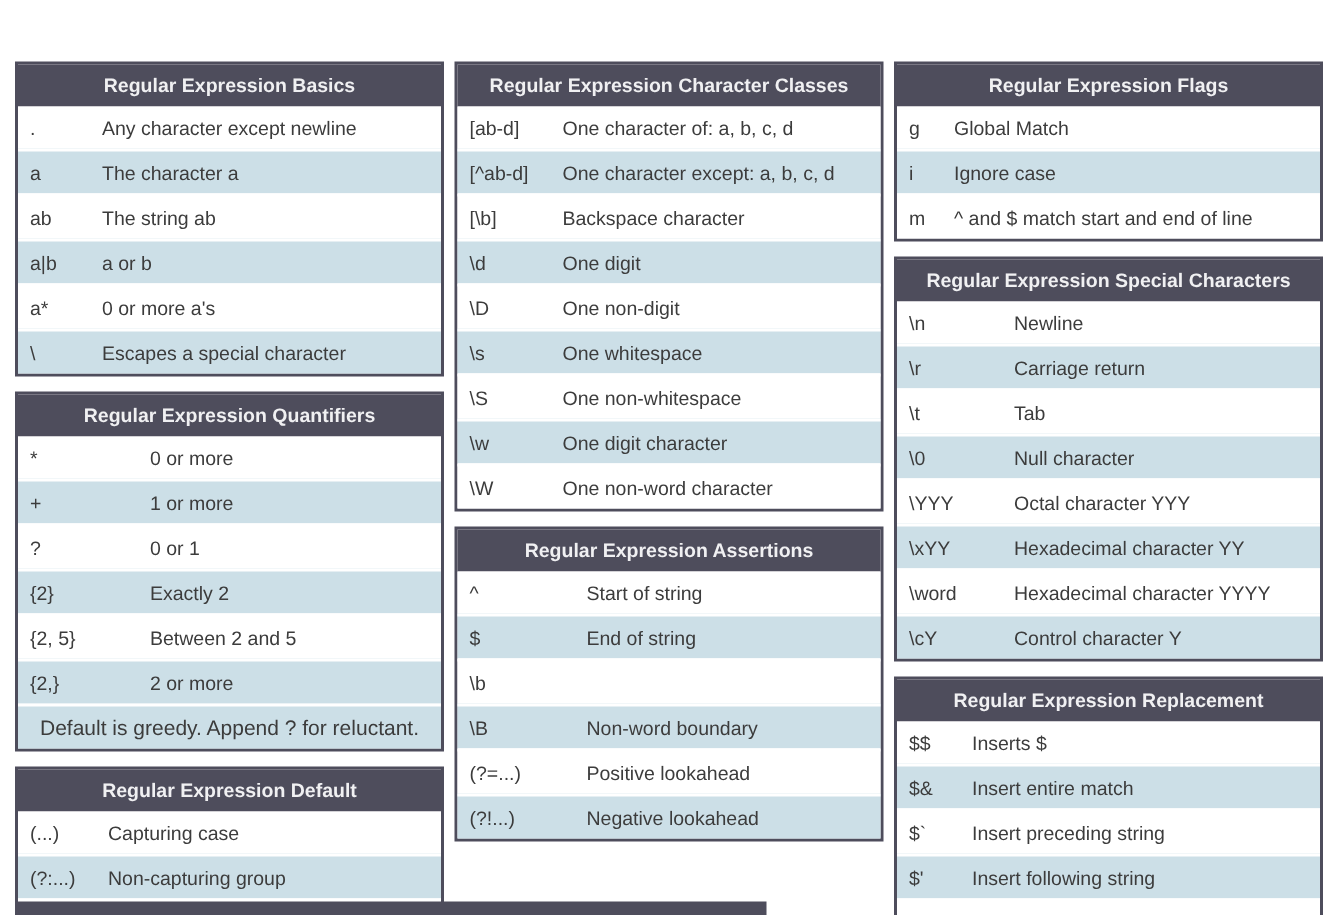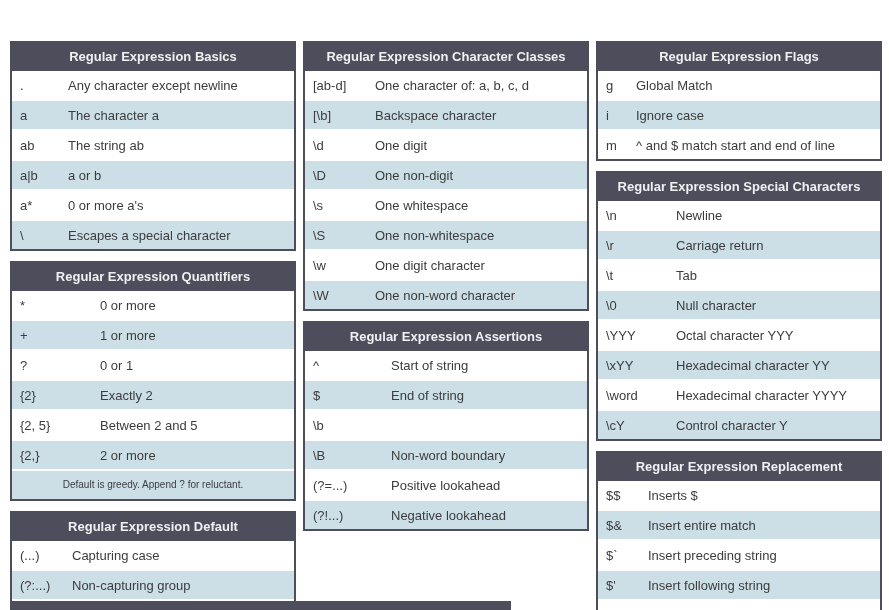--- a/index.html
+++ b/index.html
@@ -62,21 +62,21 @@
     width: var(--symw, 50px);
     flex: none;
   }
   .desc { flex: 1; }
   .tfoot {
     border-top: 2px solid #ffffff;
     background: var(--blue, #ccdfe7);
     height: 28px;
     line-height: 28px;
     text-align: center;
-    font-size: 10px;
+    font-size: 14px;
     color: var(--rowtext, #3c3c3c);
     white-space: nowrap;
     overflow: hidden;
   }
   .cutbar {
     position: absolute;
     left: 10px;
     top: 601px;
     width: 501px;
     height: 9px;
@@ -171,20 +171,24 @@
 
     <div class="col">
       <section class="rtable" style="--symw:62px">
         <div class="thead">Regular Expression Character Classes</div>
         <div class="rows">
             <div class="trow">
               <span class="sym">[ab-d]</span>
               <span class="desc">One character of: a, b, c, d</span>
             </div>
             <div class="trow">
+              <span class="sym">[^ab-d]</span>
+              <span class="desc">One character except: a, b, c, d</span>
+            </div>
+            <div class="trow">
               <span class="sym">[\b]</span>
               <span class="desc">Backspace character</span>
             </div>
             <div class="trow">
               <span class="sym">\d</span>
               <span class="desc">One digit</span>
             </div>
             <div class="trow">
               <span class="sym">\D</span>
               <span class="desc">One non-digit</span>

